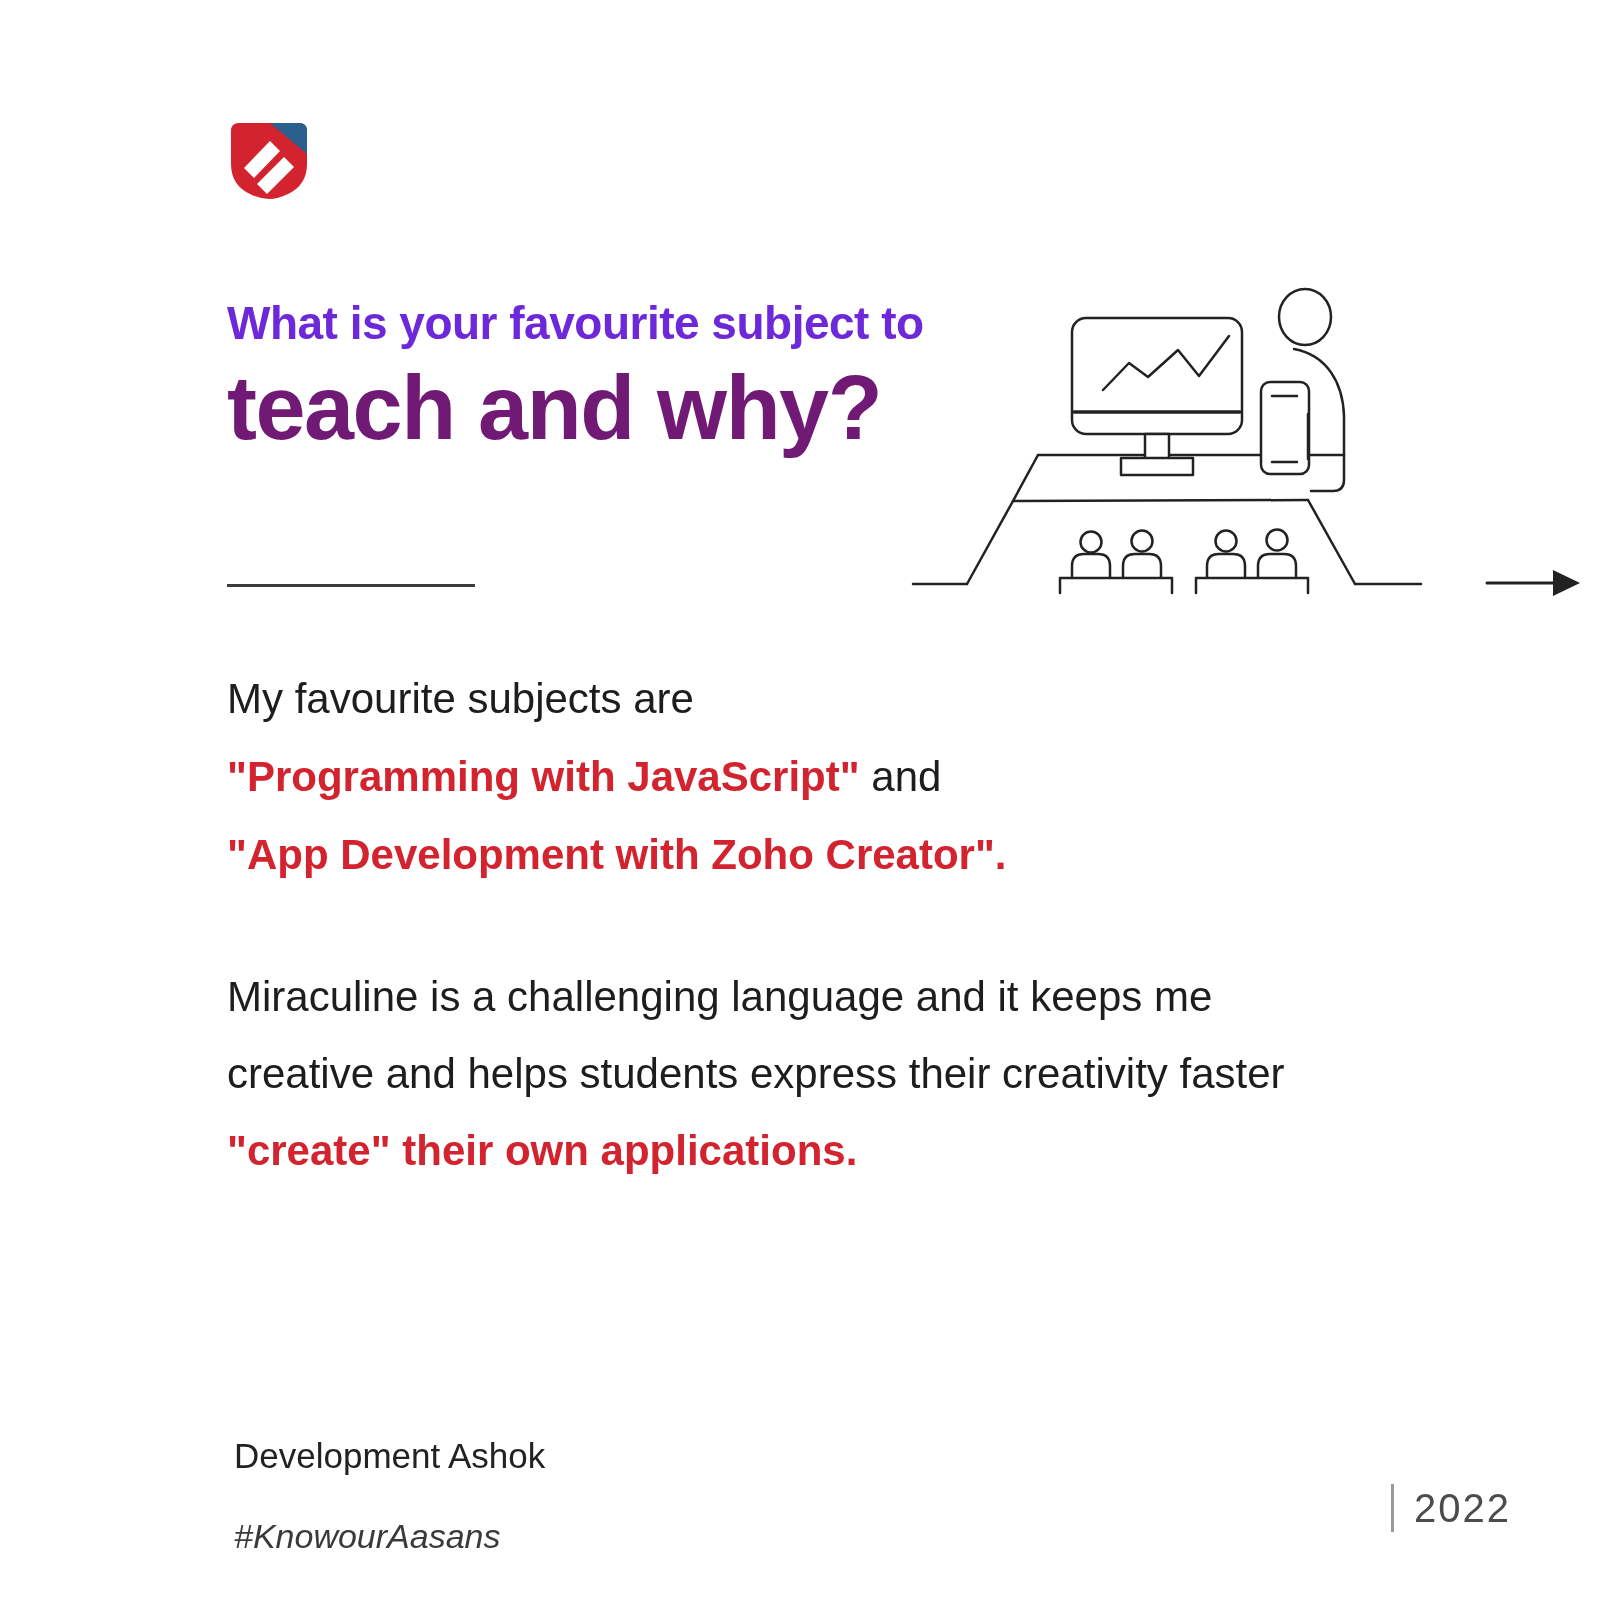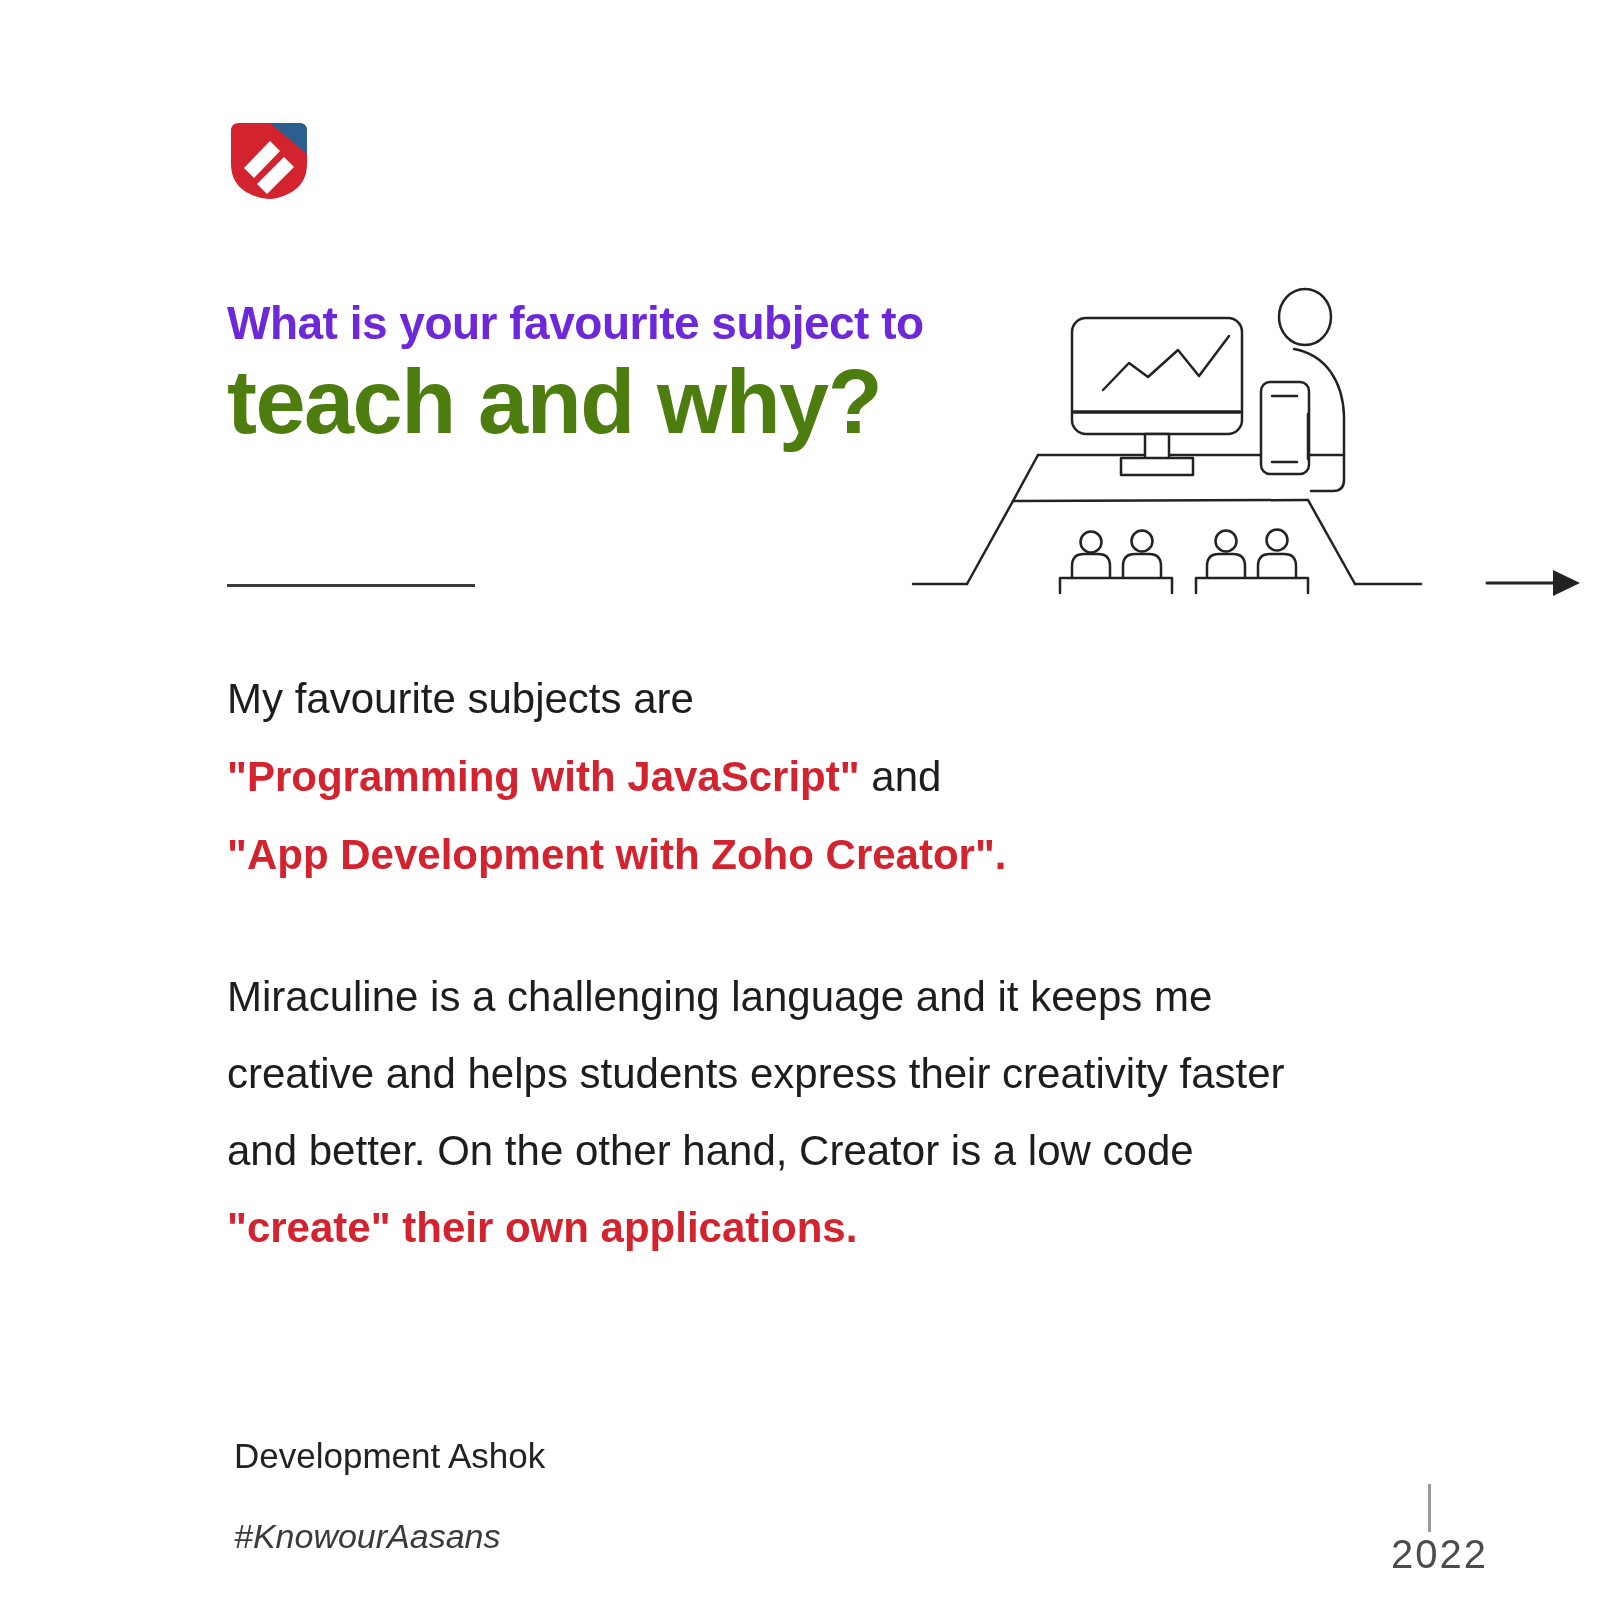--- a/index.html
+++ b/index.html
@@ -16,41 +16,41 @@
   
   #logo{left:230px;top:122px;width:78px;height:78px;}
 
   
   #heading{left:227px;top:294px;}
   .heading-line1{
     font-size:46px;font-weight:bold;color:#6d28d9;
     letter-spacing:-0.5px;line-height:58px;
   }
   .heading-line2{
-    font-size:90px;font-weight:bold;color:#4d7c0f;
-    letter-spacing:-1.5px;line-height:100px;
+    font-size:90px;font-weight:bold;color:#701a75;
+    letter-spacing:-1.5px;line-height:100px;margin-top:6px;
   }
 
   
   #divider{left:227px;top:584px;width:248px;height:3px;background:#3c3c3c;}
 
   
   #scene{left:0;top:0;width:1600px;height:1600px;pointer-events:none;}
 
   
   #intro{left:227px;top:660px;font-size:42px;line-height:78px;color:#1d1d1f;}
   .hl{color:#d2232e;font-weight:bold;}
 
   
   #answer{left:227px;top:958px;font-size:42px;line-height:77px;color:#1d1d1f;}
 
   
   #author{left:234px;top:1436px;font-size:35px;color:#222;}
   #hashtag{left:234px;top:1482px;font-size:34px;font-style:italic;color:#3a3a3a;margin-top:35px;}
-  #year-group{left:1391px;top:1484px;display:flex;align-items:center;flex-direction:column;}
+  #year-group{left:1391px;top:1484px;display:flex;align-items:center;}
   #year-bar{width:3px;height:48px;background:#9a9a9a;margin-right:20px;}
   #year-text{font-size:40px;color:#4c4c4c;letter-spacing:2px;}
 </style>
 </head>
 <body>
 
 <svg id="logo" class="abs" viewBox="0 0 78 78" aria-hidden="true">
   <defs>
     <clipPath id="shieldClip">
       <path d="M1,9 Q1,1 9,1 L69,1 Q77,1 77,9 L77,42 Q77,63 58,72 Q48,77 39,77 Q30,77 20,72 Q1,63 1,42 Z"></path>
@@ -118,21 +118,20 @@
 
 <div id="intro" class="abs">
   <div><span>My favourite subjects are</span></div>
   <div><span class="hl">"Programming with JavaScript"</span><span> and</span></div>
   <div><span class="hl">"App Development with Zoho Creator".</span></div>
 </div>
 
 <div id="answer" class="abs">
   <div>Miraculine is a challenging language and it keeps me</div>
   <div>creative and helps students express their creativity faster</div>
-  <div>and better. On the other hand, Creator is a low code</div>
   <div class="hl">"create" their own applications.</div>
 </div>
 
 <div id="author" class="abs">Development Ashok</div>
 <div id="hashtag" class="abs">#KnowourAasans</div>
 <div id="year-group" class="abs">
   <div id="year-bar"></div>
   <div id="year-text">2022</div>
 </div>
 

